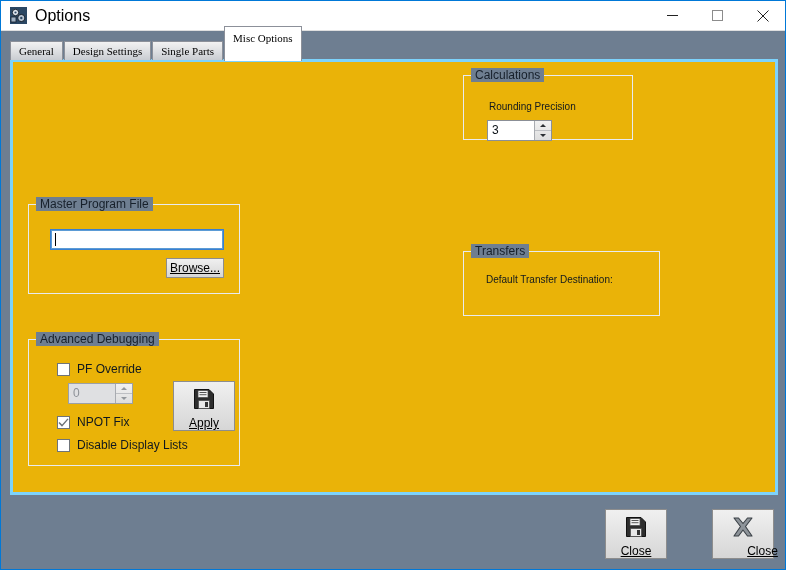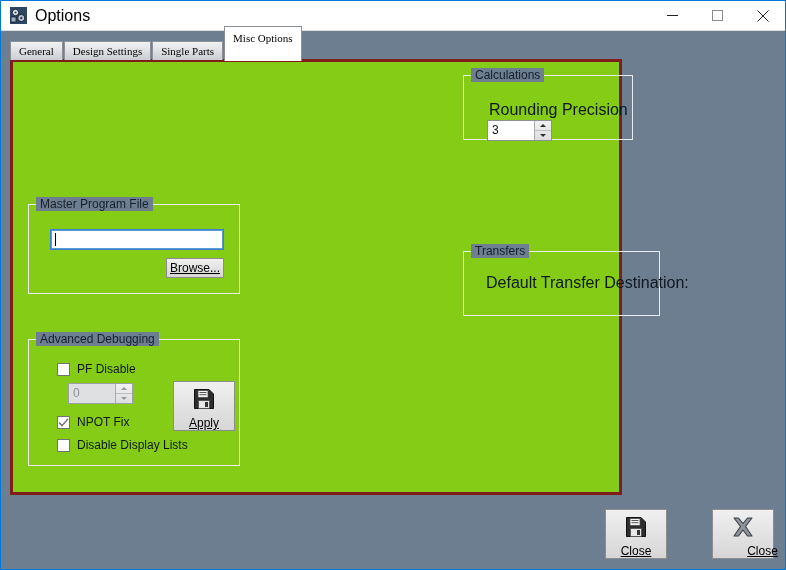--- a/index.html
+++ b/index.html
@@ -93,25 +93,25 @@
     border-color: #8c9099;
     position: relative;
     top: 1px;
     z-index: 5;
   }
 
   
   .panel {
     position: absolute;
     left: 9px; top: 58px;
-    width: 612px;
+    width: 768px;
     height: 436px;
     box-sizing: border-box;
-    background: #84cc16;
-    border: 3px solid #7f1d1d;
+    background: #eab308;
+    border: 3px solid #7dd3fc;
   }
 
   
   .group {
     position: absolute;
     box-sizing: border-box;
     border: 1px solid #e8ebef;
   }
   .group > .group-label {
     position: absolute;
@@ -119,21 +119,21 @@
     left: 7px;
     padding: 0 4px;
     background: #6e7e91;
     font-size: 12px;
     color: #17202b;
     white-space: nowrap;
   }
 
   .lbl {
     position: absolute;
-    font-size: 16px;
+    font-size: 10px;
     color: #10181f;
     white-space: nowrap;
   }
 
   
   .textbox {
     position: absolute;
     box-sizing: border-box;
     background: #ffffff;
     border: 1px solid #3a7fd0;
@@ -333,21 +333,21 @@
     <div class="group" style="left:450px; top:189px; width:197px; height:65px;">
       <span class="group-label">Transfers</span>
       <span class="lbl" style="left:22px; top:22px;">Default Transfer Destination:</span>
     </div>
 
     <div class="group" style="left:15px; top:277px; width:212px; height:127px;">
       <span class="group-label">Advanced Debugging</span>
 
       <div class="cbrow" style="left:28px; top:22px;">
         <span class="cbox"></span>
-        <span class="cb-label">PF Disable</span>
+        <span class="cb-label">PF Override</span>
       </div>
 
       <div class="spin disabled" style="left:39px; top:43px; width:65px; height:21px;">
         <span class="spin-val">0</span>
         <span class="spin-btns">
           <span class="spin-up">
               <i class="arr up"></i>
             </span>
           <span class="spin-dn">
               <i class="arr dn"></i>

